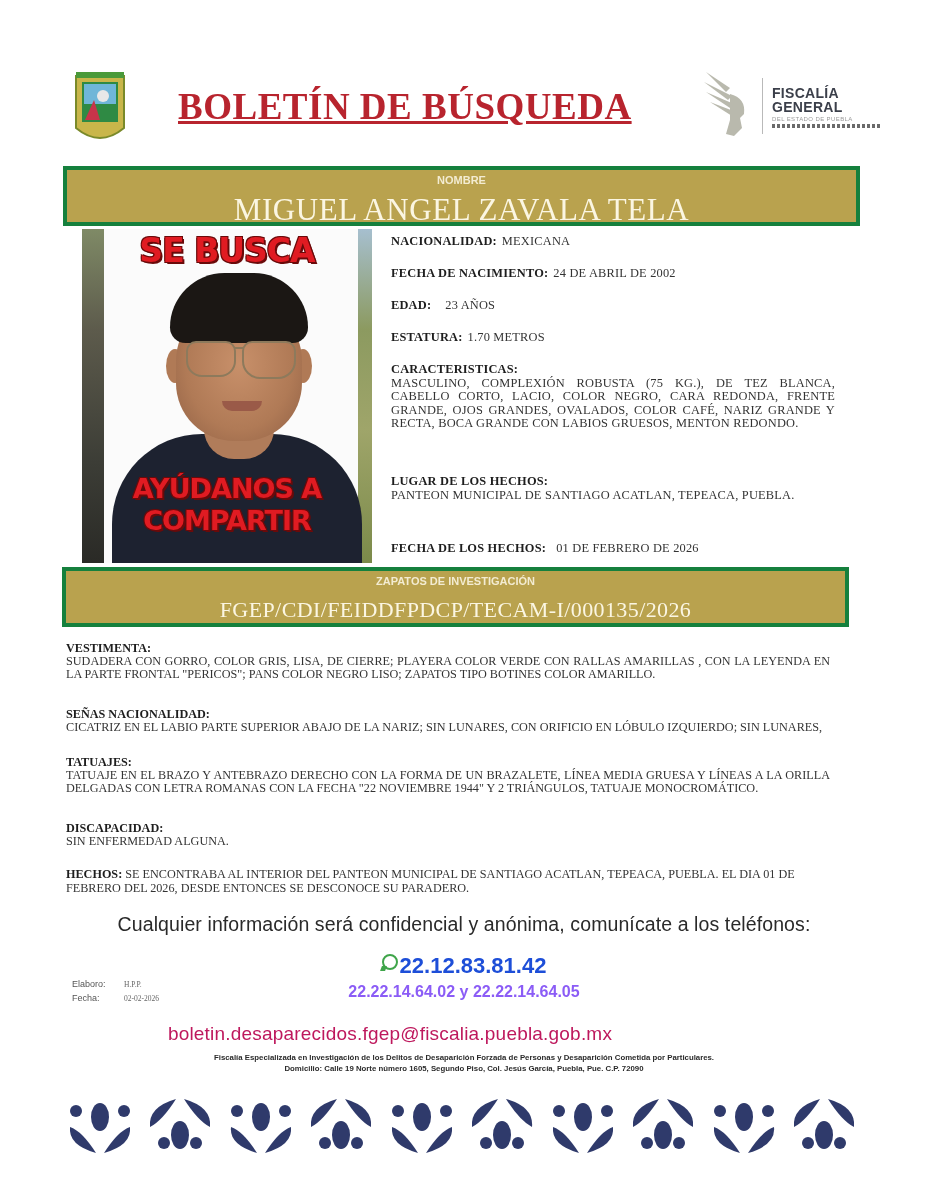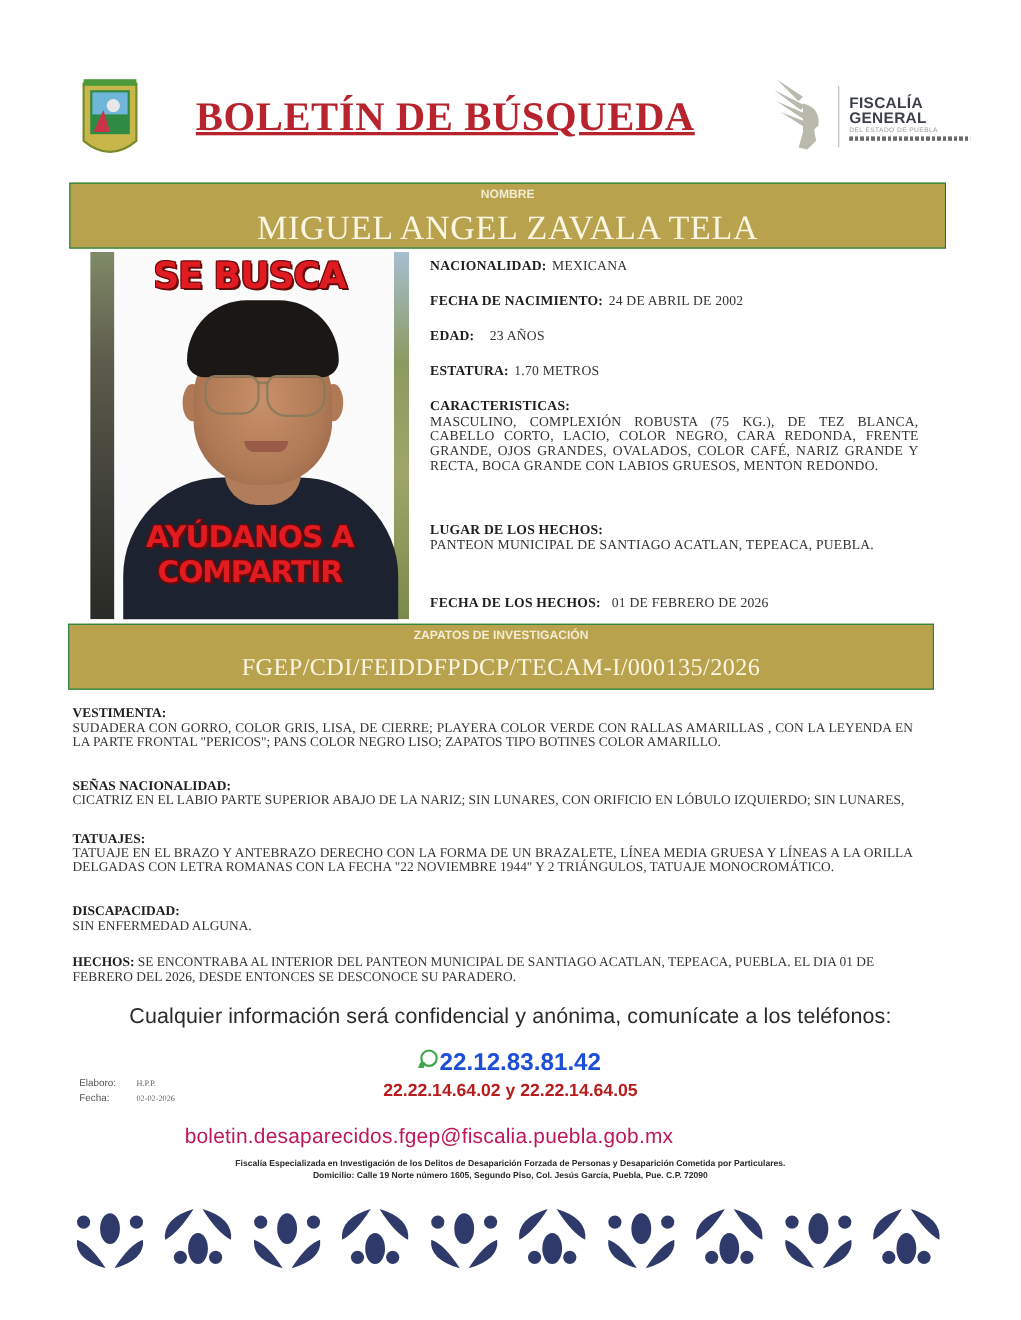--- a/index.html
+++ b/index.html
@@ -13,21 +13,21 @@
   .title { left: 178px; top: 85px; font-family: "Liberation Serif", serif; font-weight: bold; font-size: 37px; color: #b8242e; letter-spacing: 0.5px; white-space: nowrap; text-decoration: underline; }
   .fiscalia-logo { left: 700px; top: 68px; width: 190px; height: 72px; }
   .fiscalia-head { left: 0; top: 0; width: 56px; height: 72px; }
   .fiscalia-divider { left: 62px; top: 10px; width: 1px; height: 56px; background: #b9b9b9; }
   .fiscalia-text { left: 72px; top: 18px; }
   .fiscalia-l1, .fiscalia-l2 { font-family: "Liberation Sans", sans-serif; font-weight: bold; font-size: 14px; line-height: 14px; color: #3b3f4a; letter-spacing: 0.3px; }
   .fiscalia-l3 { font-family: "Liberation Sans", sans-serif; font-size: 6px; color: #9a9a9a; letter-spacing: 0.4px; margin-top: 2px; }
   .fiscalia-band { width: 110px; height: 4px; margin-top: 2px; background: repeating-linear-gradient(90deg, #6a6a6a 0 3px, transparent 3px 5px); }
 
   
-  .gold { background: #b9a24e; border: 1px solid #15803d; }
+  .gold { background: #b9a24e; border: 4px solid #15803d; }
   .name-bar { left: 63px; top: 166px; width: 797px; height: 60px; }
   .bar-label { width: 100%; text-align: center; font-family: "Liberation Sans", sans-serif; font-weight: bold; font-size: 11px; color: #f3ecd2; position: absolute; top: 4px; }
   .name-value { width: 100%; text-align: center; font-family: "Liberation Serif", serif; font-size: 31px; color: #fbf6e2; position: absolute; top: 22px; letter-spacing: 0.6px; }
   .case-bar { left: 62px; top: 567px; width: 787px; height: 60px; }
   .case-value { width: 100%; text-align: center; font-family: "Liberation Serif", serif; font-size: 22px; color: #fbf6e2; position: absolute; top: 26px; letter-spacing: 0.4px; }
 
   
   .photo { left: 82px; top: 229px; width: 290px; height: 334px; overflow: hidden; background: #ffffff; }
   .photo-bg-left { left: 0; top: 0; width: 22px; height: 334px; background: linear-gradient(180deg,#7f8a66 0%, #5d5b4c 30%, #3c3d36 70%, #2a2a26 100%); }
   .photo-bg-right { right: 0; top: 0; width: 14px; height: 334px; background: linear-gradient(180deg,#a6bfcf 0%, #8c9a60 30%, #9fa56a 60%, #7b8a4a 100%); }
@@ -56,21 +56,21 @@
   
   .lower { left: 66px; width: 764px; font-family: "Liberation Serif", serif; font-size: 12.2px; line-height: 13.2px; color: #333; text-align: justify; }
   .lower .h { font-weight: bold; color: #1e1e1e; }
   .hechos { left: 66px; top: 867px; width: 770px; font-family: "Liberation Serif", serif; font-size: 12.2px; line-height: 14px; color: #333; }
   .hechos b { color: #1e1e1e; }
 
   .cta { left: 0; top: 913px; width: 928px; text-align: center; font-family: "Liberation Sans", sans-serif; font-size: 19.5px; color: #2a2a2a; letter-spacing: 0.1px; }
   .wa-phone { left: 0; top: 953px; width: 928px; text-align: center; font-family: "Liberation Sans", sans-serif; font-weight: bold; font-size: 22px; color: #1d4ed8; }
   .wa-icon { display: inline-block; width: 16px; height: 16px; border: 2px solid #3fa54a; border-radius: 50%; vertical-align: 3px; margin-right: 2px; position: relative; }
   .wa-icon::after { content: ""; position: absolute; left: -3px; bottom: -3px; width: 5px; height: 5px; background: #3fa54a; transform: skew(-20deg); }
-  .phones { left: 0; top: 983px; width: 928px; text-align: center; font-family: "Liberation Sans", sans-serif; font-weight: bold; font-size: 16px; color: #b91c1c; }
+  .phones { left: 0; top: 983px; width: 928px; text-align: center; font-family: "Liberation Sans", sans-serif; font-weight: bold; font-size: 16px; color: #8b5cf6; }
 
   .meta { left: 72px; font-family: "Liberation Sans", sans-serif; font-size: 9px; color: #555; }
   .meta .mv { position: absolute; left: 52px; font-family: "Liberation Serif", serif; font-size: 7.5px; color: #666; top: 1px; white-space: nowrap; }
 
   .email { left: 0; top: 1023px; width: 736px; text-align: center; font-family: "Liberation Sans", sans-serif; font-size: 19px; color: #be185d; letter-spacing: 0.2px; padding-left: 44px; }
   .footer1, .footer2 { left: 0; width: 928px; text-align: center; font-family: "Liberation Sans", sans-serif; font-weight: bold; font-size: 7.8px; color: #2a2a2a; }
   .footer1 { top: 1053px; }
   .footer2 { top: 1064px; }
 
   .ornaments { left: 62px; top: 1097px; width: 800px; height: 58px; display: flex; justify-content: space-between; }

